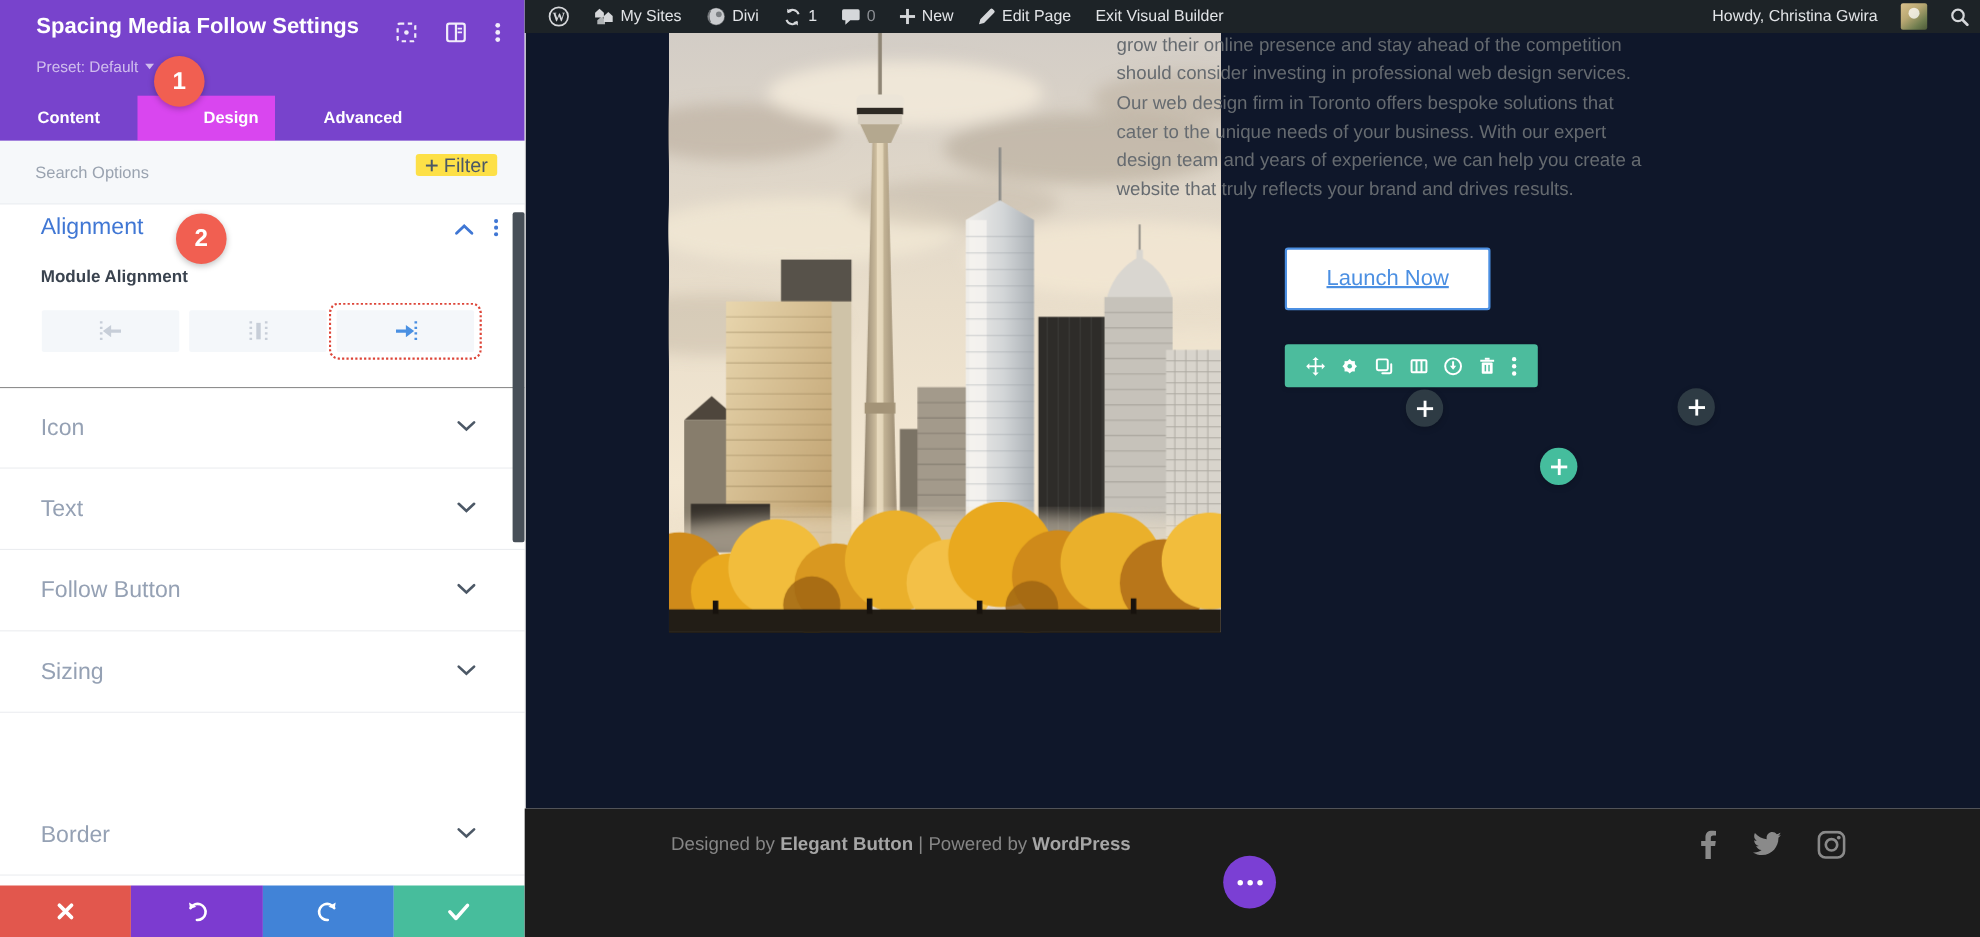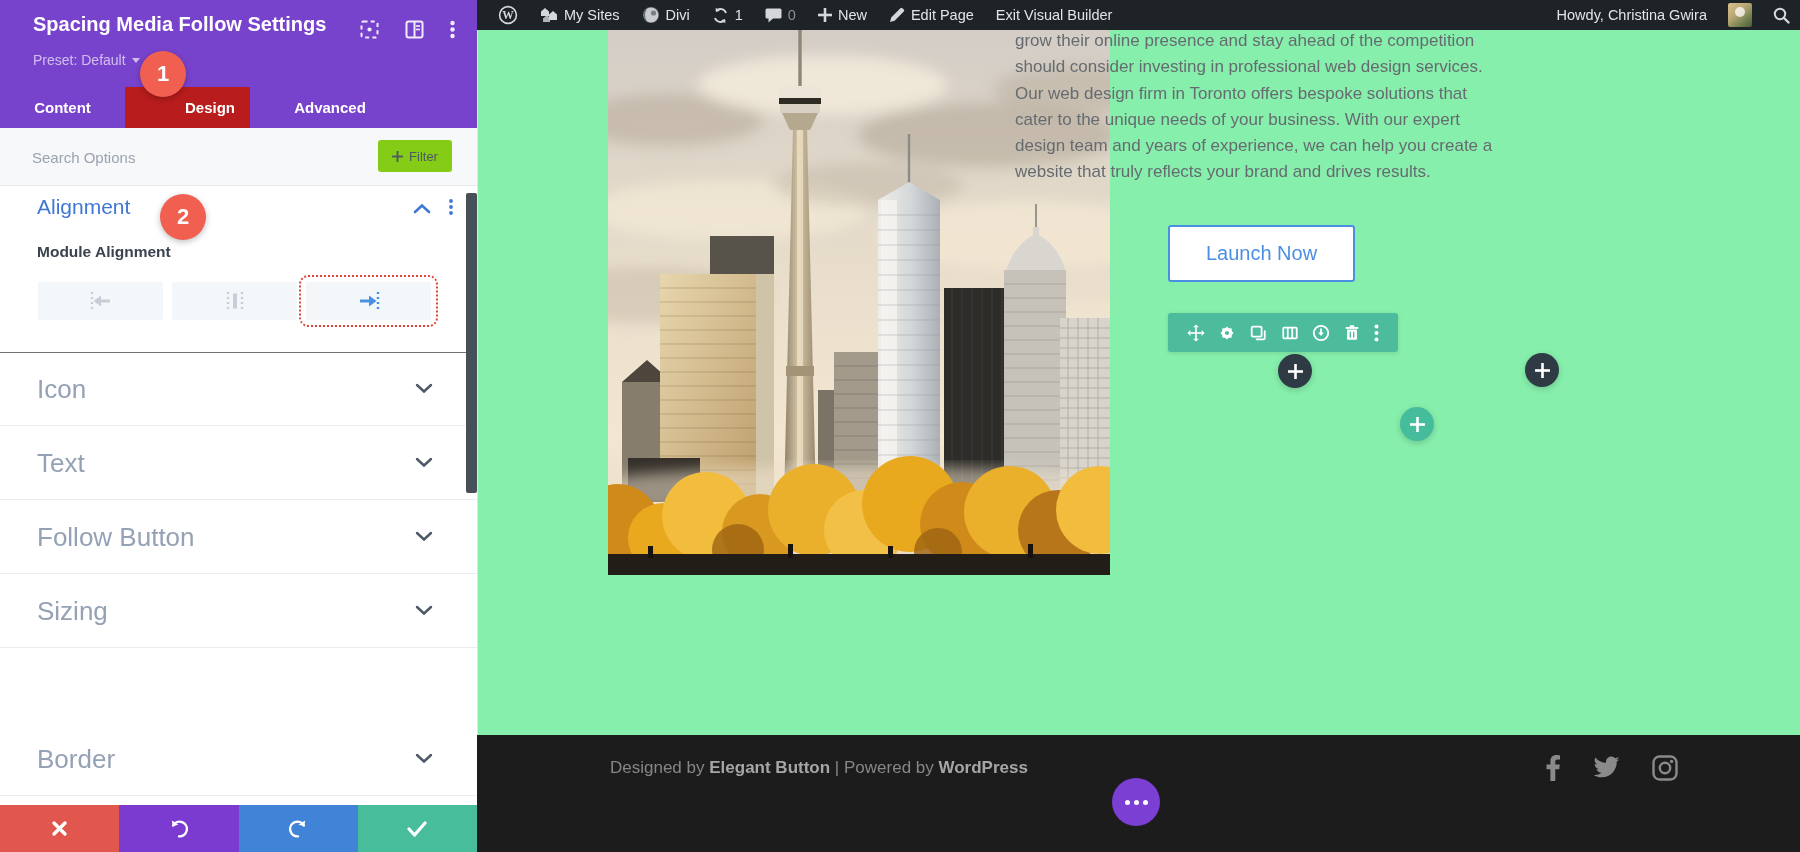--- a/index.html
+++ b/index.html
@@ -36,65 +36,65 @@
 
   .step-badge { position:absolute; width:46px; height:46px; border-radius:50%; background:#f15f51;
                 color:#fff; font-size:22px; font-weight:bold; display:flex; align-items:center;
                 justify-content:center; box-shadow:0 2px 6px rgba(0,0,0,.25); z-index:5; }
   #badge1 { left:140px; top:51px; }
   #badge2 { left:160px; top:194px; }
 
   .tabs { position:absolute; left:0; top:87px; width:477px; height:41px; display:flex; }
   .tab { width:125px; height:41px; display:flex; align-items:center; justify-content:center;
          color:#fff; font-size:15px; font-weight:bold; cursor:pointer; }
-  .tab.active { background:#b91c1c;padding-left:45px; }
+  .tab.active { background:#d946ef;padding-left:45px; }
 
   .search-row { position:absolute; left:0; top:128px; width:477px; height:58px; background:#f6f8fa;
                 border-bottom:1px solid #e6e9ed; }
   .search-input { position:absolute; left:32px; top:14px; width:300px; height:30px; border:none;
                   background:transparent; outline:none; font-size:15px; color:#4c5866;
                   font-family:"Liberation Sans",sans-serif; }
   .search-input::placeholder { color:#9aa3b0; opacity:1; }
-  .filter-btn { position:absolute; left:378px; top:12px; width:74px; height:32px; background:#84cc16;
+  .filter-btn { position:absolute; left:378px; top:12px; width:74px; height:20px; background:#fde047;
                 border-radius:3px; display:flex; align-items:center; justify-content:center; gap:6px;
-                font-size:13px; color:#4c5866; cursor:pointer; }
+                font-size:18px; color:#4c5866; cursor:pointer; }
 
   .align-section { position:absolute; left:0; top:186px; width:477px; height:167px; background:#fff;
                    border-bottom:1px solid #737373; }
   .align-title { position:absolute; left:37px; top:9px; font-size:21px; color:#4077d4; cursor:pointer; }
   .align-ctrls { position:absolute; right:24px; top:13px; display:flex; gap:18px; align-items:center; }
   .field-label { position:absolute; left:37px; top:57px; font-size:15.5px; font-weight:bold; color:#3a434f; }
   .align-opts { position:absolute; left:38px; top:96px; display:flex; gap:9px; }
   .align-opt { width:125px; height:38px; background:#f4f7fa; border-radius:2px; display:flex;
                align-items:center; justify-content:center; cursor:pointer; }
   .align-opt.selected { outline:2px dotted #dd4538; outline-offset:5px; }
 
   .acc-row { position:absolute; left:0; width:477px; height:73px; background:#fff;
              border-bottom:1px solid #ebedf0; cursor:pointer; }
   .acc-label { position:absolute; left:37px; top:50%; transform:translateY(-50%);
-               font-size:26px; color:#95a1b4; }
+               font-size:21px; color:#95a1b4; }
   .acc-chev { position:absolute; right:44px; top:50%; transform:translateY(-50%); }
 
   .panel-scrollbar { position:absolute; left:466px; top:193px; width:11px; height:300px;
                      background:#474f58; border-radius:2px; cursor:grab; }
   .panel-edge { position:absolute; left:477px; top:0; width:1px; height:852px; background:#e4e4e4; }
 
   .panel-actions { position:absolute; left:0; top:805px; width:477px; height:47px; display:flex; }
   .pa-btn { flex:1; display:flex; align-items:center; justify-content:center; cursor:pointer; }
   .pa-cancel { background:#e2574d; } .pa-undo { background:#7c3bd0; }
   .pa-redo { background:#4183d7; } .pa-save { background:#47bd9c; }
 
   
-  .canvas { position:absolute; left:478px; top:30px; width:1322px; height:705px; background:#86efac; }
+  .canvas { position:absolute; left:478px; top:30px; width:1322px; height:705px; background:#0f172a; }
   .hero-img { position:absolute; left:130px; top:0; width:502px; height:545px; overflow:hidden; }
   .para { position:absolute; left:537px; top:-2px; width:480px; font-size:17px; line-height:26.3px;
           color:#666b70; }
   .cta-btn { position:absolute; left:690px; top:195px; width:187px; height:57px; background:#fff;
              border:2px solid #4b8fe2; border-radius:3px; color:#4b8fe2; font-size:20px;
-             display:flex; align-items:center; justify-content:center; cursor:pointer; }
+             display:flex; align-items:center; justify-content:center; cursor:pointer;text-decoration:underline; }
   .module-toolbar { position:absolute; left:690px; top:283px; width:230px; height:39px;
                     background:#4cbc9d; border-radius:3px; display:flex; align-items:center;
                     justify-content:space-evenly; padding:0 6px; box-shadow:0 1px 4px rgba(0,0,0,.12); }
   .tb-icon { cursor:pointer; display:flex; }
   .plus-btn { position:absolute; width:34px; height:34px; border-radius:50%; display:flex;
               align-items:center; justify-content:center; cursor:pointer;
               box-shadow:0 2px 6px rgba(0,0,0,.18); }
   .plus-dark { background:#2e3b44; }
   .plus-teal { background:#45bd9d; }
 

